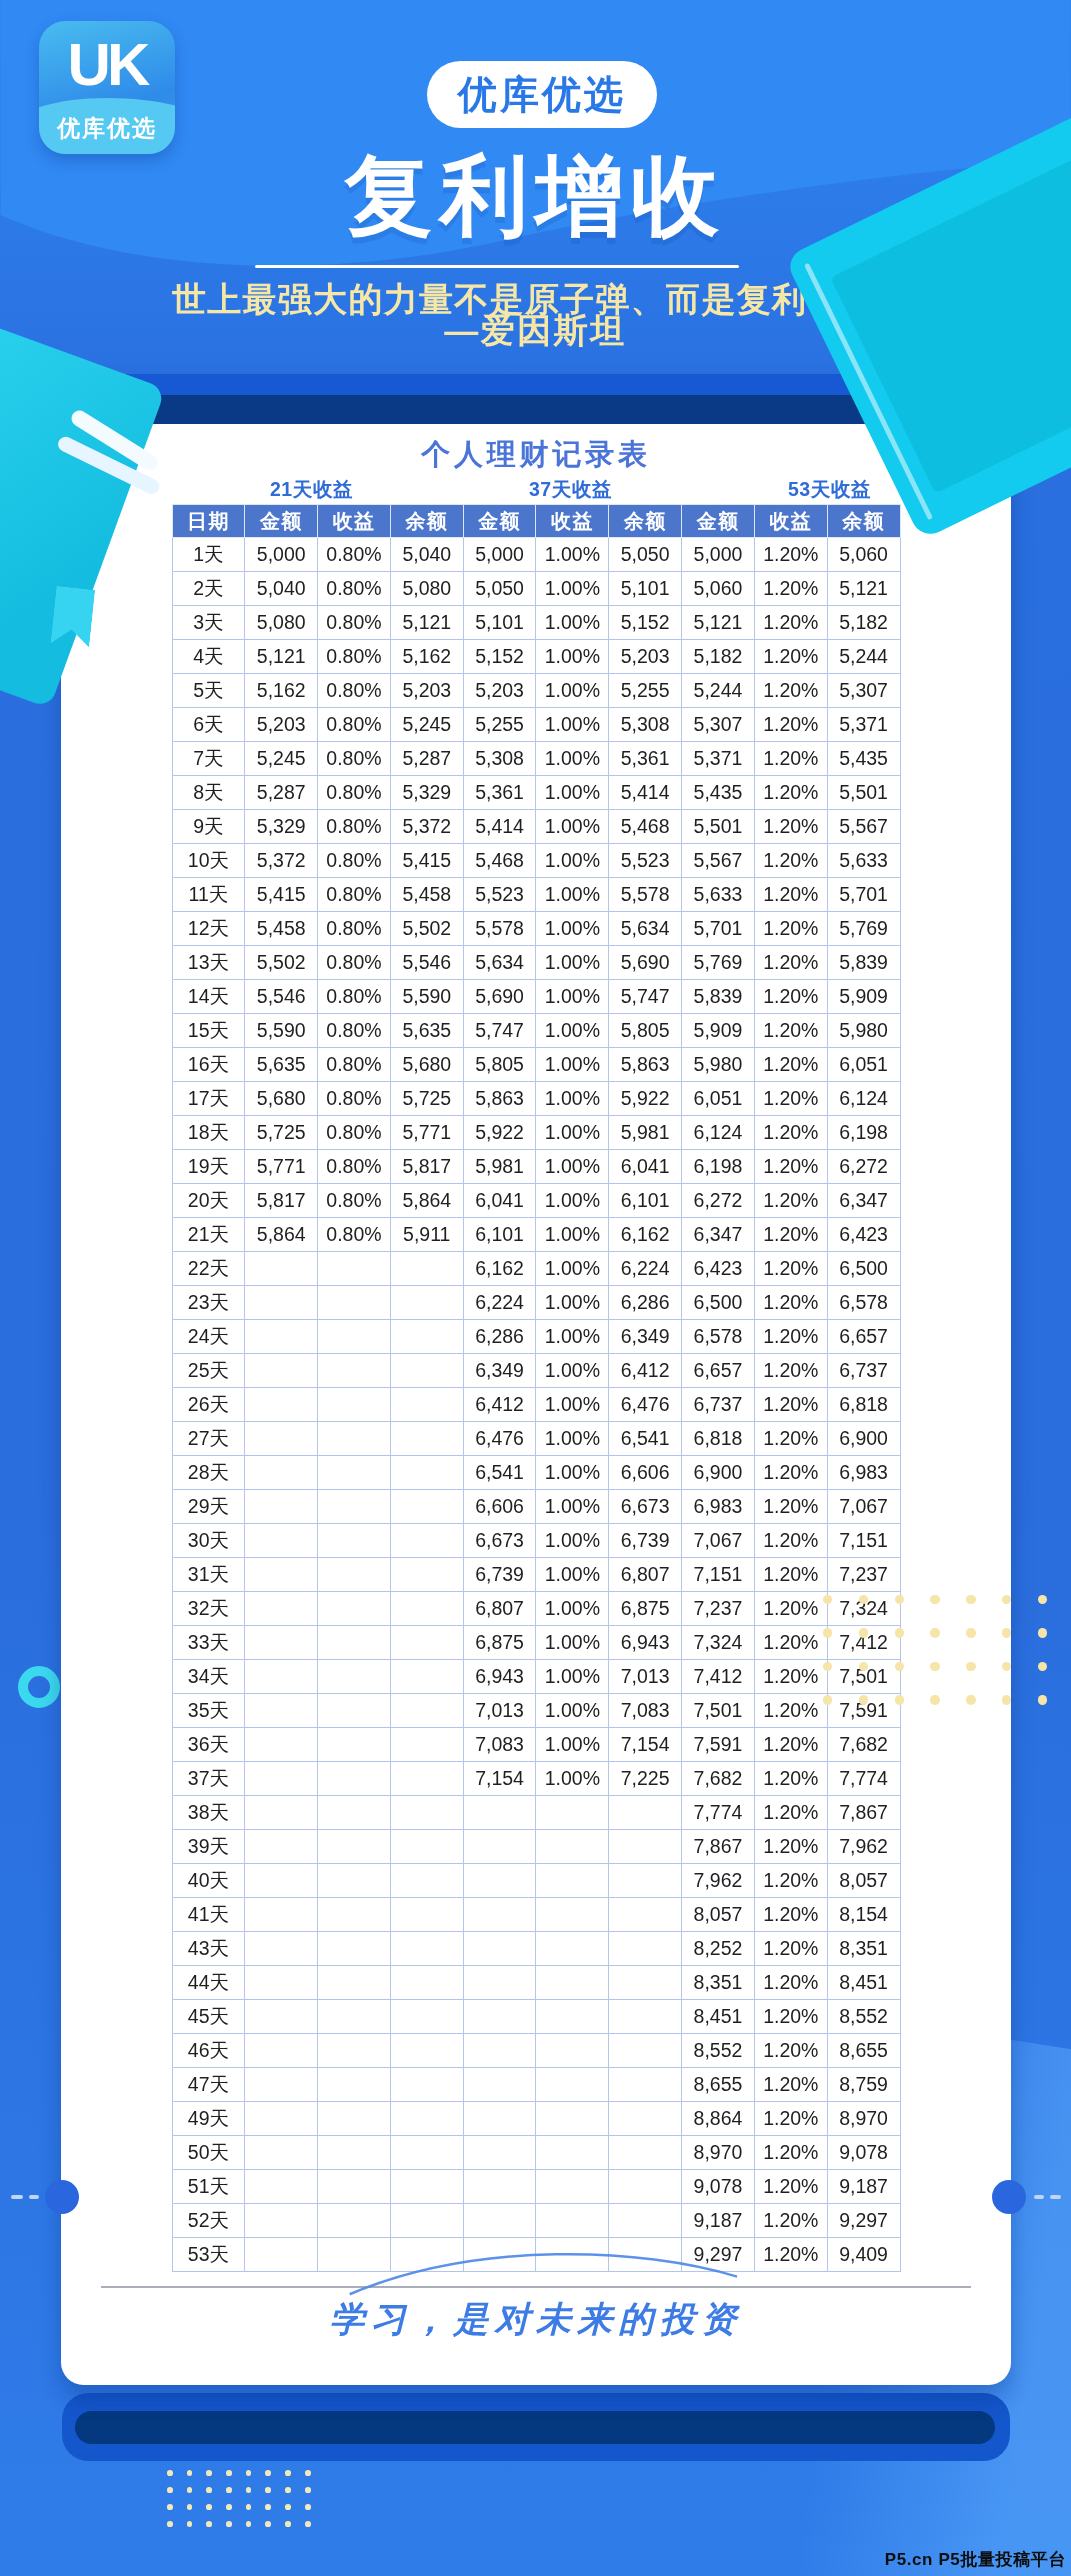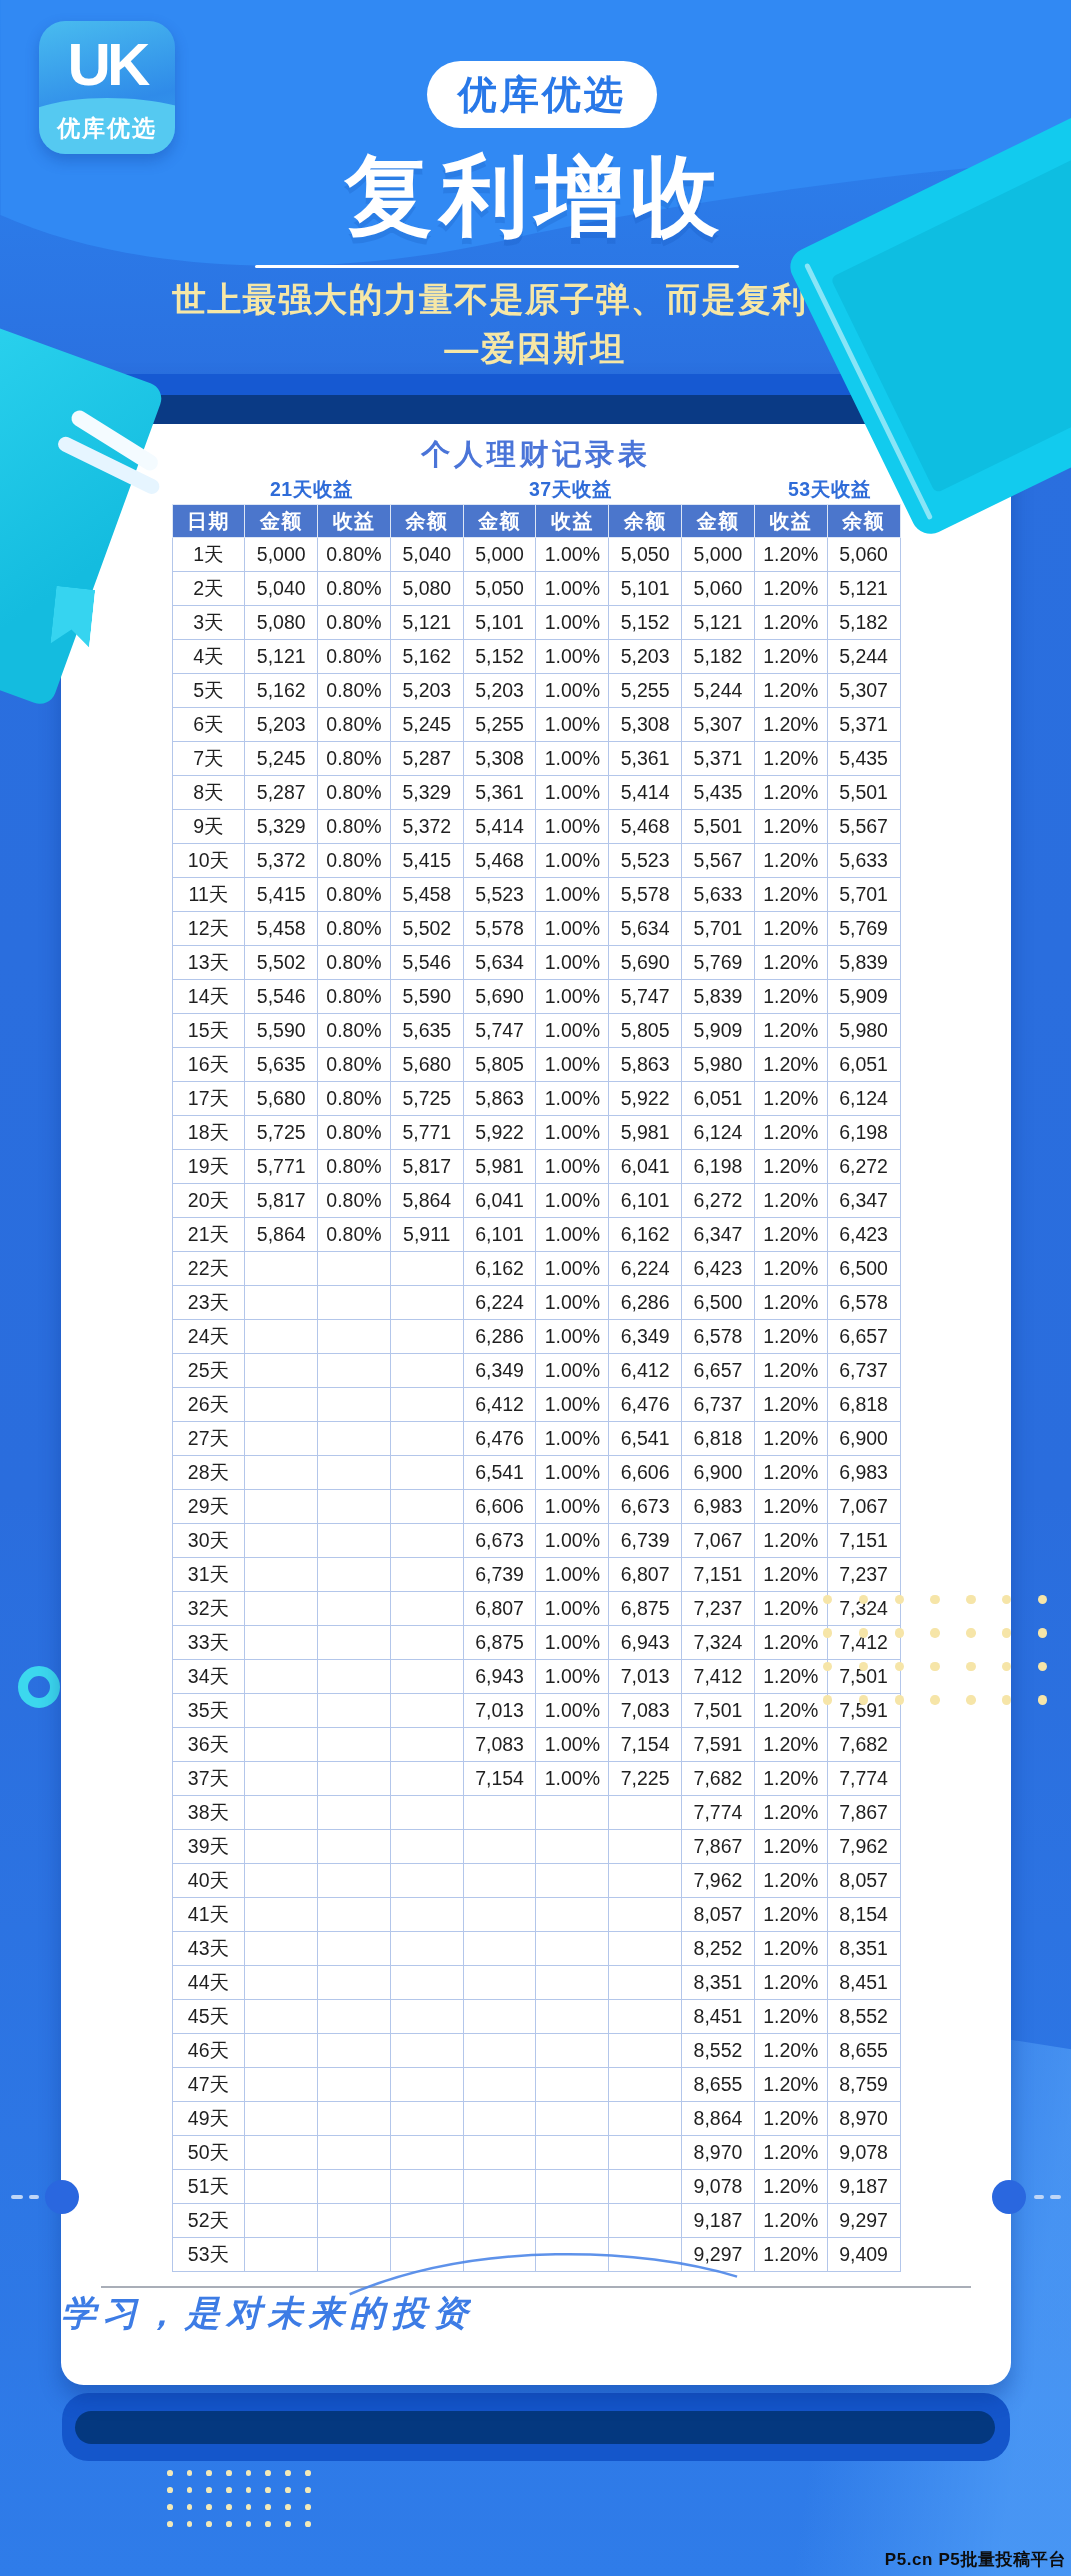--- a/index.html
+++ b/index.html
@@ -38,21 +38,21 @@
     color:#fff;font-size:23px;font-weight:800;letter-spacing:1.9px;}
   .pill{position:absolute;left:427px;top:61px;width:230px;height:67px;border-radius:34px;background:#fff;z-index:2;
     display:flex;align-items:center;justify-content:center;}
   .pill span{color:#2878E8;font-size:39px;font-weight:800;letter-spacing:3.1px;}
   .headline{position:absolute;left:0;top:137px;width:1071px;text-align:center;z-index:2;
     color:#fff;font-size:88px;font-weight:900;letter-spacing:7.5px;
     text-shadow:0 5.7px 0 rgba(18,80,180,.22);}
   .head-rule{position:absolute;left:255px;top:265px;width:484px;height:3.1px;background:#fff;z-index:2;border-radius:1.9px;}
   .subline1{position:absolute;left:0;top:277px;width:1071px;text-align:center;z-index:2;
     color:#F6E7A6;font-size:34px;font-weight:800;letter-spacing:1.3px;}
-  .subline2{position:absolute;left:0;top:326px;width:1071px;text-align:center;z-index:2;
+  .subline2{position:absolute;left:0;top:308px;width:1071px;text-align:center;z-index:2;
     color:#F6E7A6;font-size:34px;font-weight:800;letter-spacing:2.5px;}
   
   .card{position:absolute;left:61px;top:374px;width:950px;height:2011px;z-index:2;
     border-radius:5px 5px 22.6px 22.6px;overflow:hidden;
     box-shadow:0 12.6px 21.4px rgba(8,40,120,.30);}
   .card .band1{height:21px;background:#1659D2;}
   .card .band2{height:29px;background:#0A3A85;}
   .card .body{background:#fff;height:1961px;overflow:hidden;}
   .card-title{margin-top:15px;height:31px;line-height:31px;text-align:center;
     color:#4A74D8;font-size:29px;font-weight:700;letter-spacing:3.8px;}
@@ -60,21 +60,21 @@
   .group-spacer{width:69px;}
   .group-label{flex:1;text-align:center;color:#2F6CD8;font-size:19.5px;font-weight:700;letter-spacing:0.6px;}
   table.ledger{width:729px;margin:1.3px auto 0;border-collapse:collapse;table-layout:fixed;
     border:1.3px solid #93ACDC;}
   table.ledger th{background:#4B76CC;color:#fff;font-size:20px;font-weight:700;height:33px;
     border:1.3px solid #DDE6F5;letter-spacing:1.3px;}
   table.ledger td{height:34px;padding:0;text-align:center;color:#1F1F1F;font-size:19.5px;
     border:1px solid #B3C6EA;white-space:nowrap;}
   table.ledger td:first-child{width:69px;}
   .table-rule{width:870px;height:1.9px;background:#9AA0AC;opacity:.85;margin:14px auto 0;}
-  .slogan{margin-top:5px;text-align:left;color:#3D7CE5;font-size:35px;line-height:39px;
+  .slogan{margin-top:11px;text-align:center;color:#3D7CE5;font-size:35px;line-height:39px;
     font-weight:600;font-style:italic;letter-spacing:6.3px;}
   
   .dot-grid{position:absolute;display:grid;z-index:4;}
   .dot-grid .dot{background:#F6E5A8;border-radius:50%;}
   .dot-grid-right{left:823px;top:1595px;grid-template-columns:repeat(7,9.4px);grid-auto-rows:9.4px;column-gap:26.4px;row-gap:24px;}
   .dot-grid-right .dot{width:9.4px;height:9.4px;}
   .dot-grid-bottom{left:167px;top:2470px;grid-template-columns:repeat(8,5.7px);grid-auto-rows:5.7px;column-gap:14px;row-gap:11.3px;z-index:1;}
   .dot-grid-bottom .dot{width:5.7px;height:5.7px;background:#F2E9B8;}
   .ring{position:absolute;left:18px;top:1666px;width:42px;height:42px;border:10px solid #3CD8EE;border-radius:50%;z-index:1;}
   .edge-circle{position:absolute;width:34px;height:34px;border-radius:50%;background:#2A67DF;z-index:4;top:2180px;}

